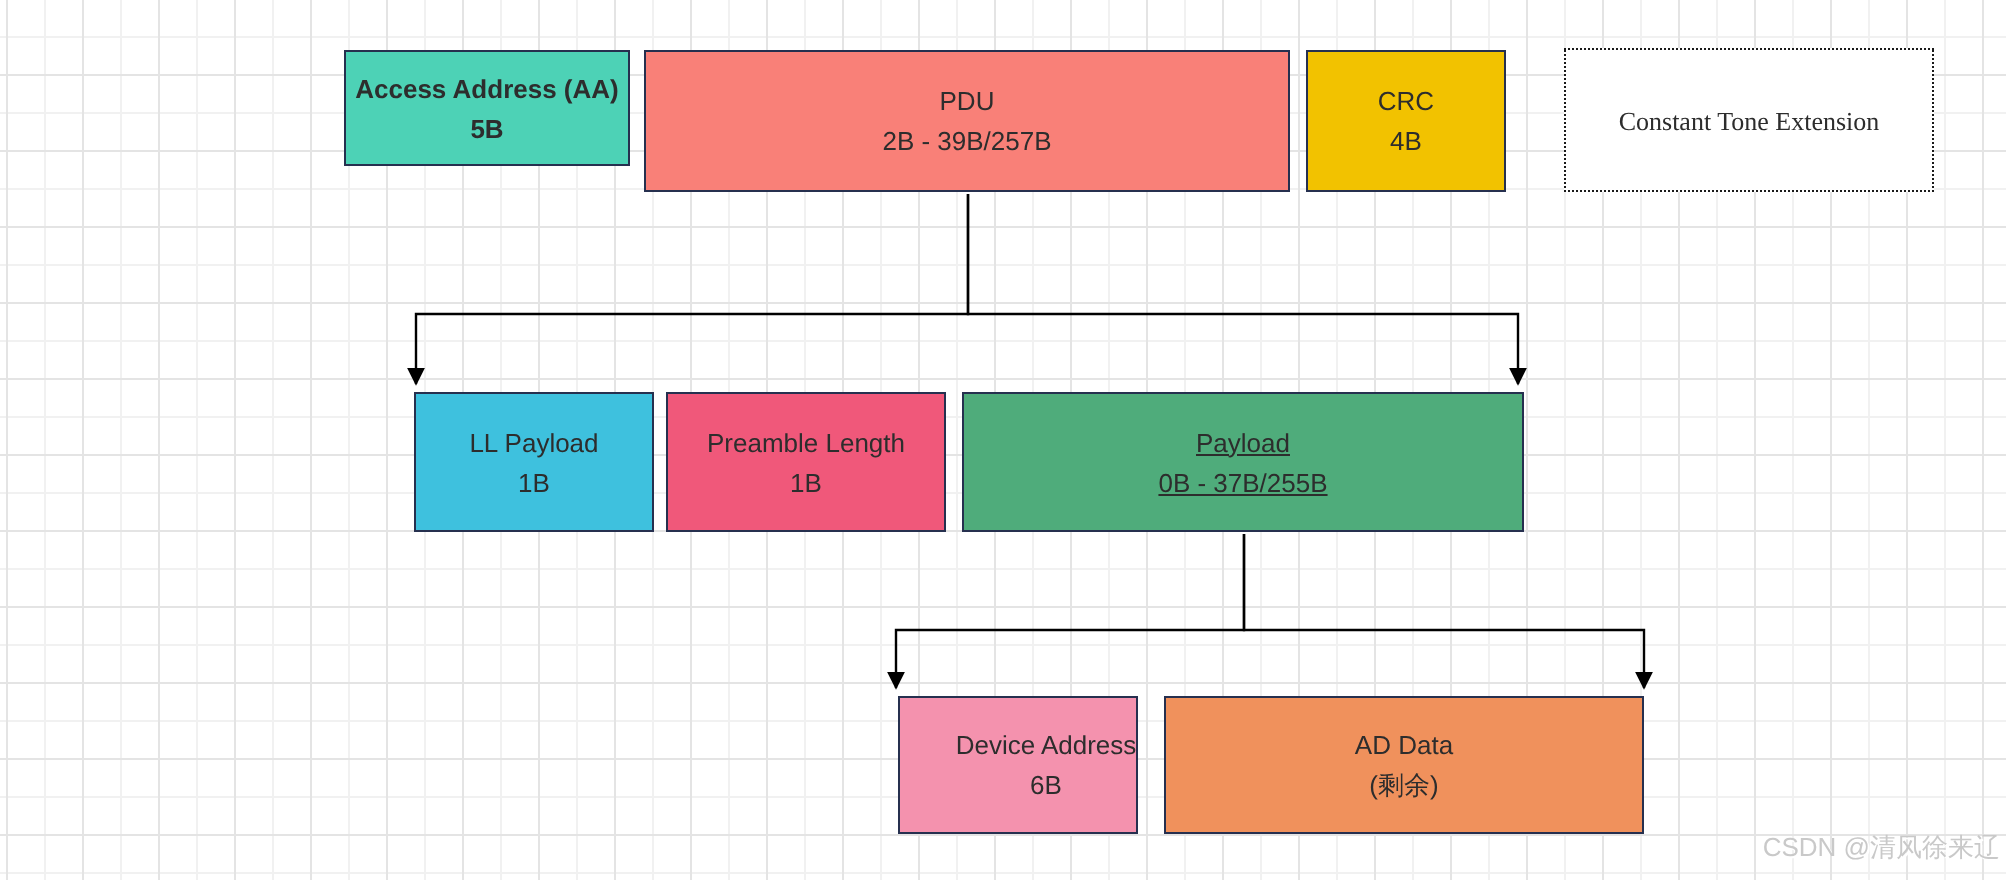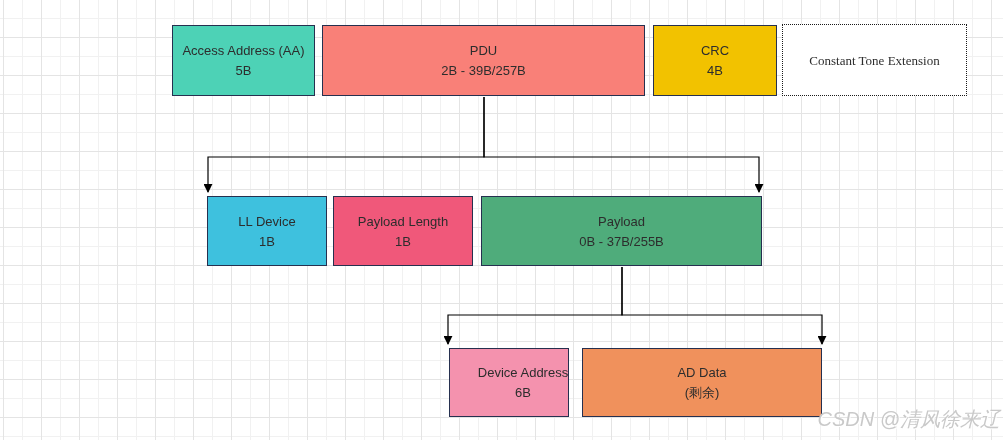--- a/index.html
+++ b/index.html
@@ -46,25 +46,24 @@
   .node.dashed {
     border: 1.5px dotted #1a1a1a;
     background: #ffffff;
     font-family: Liberation Serif, serif;
   }
 
   .watermark {
     position: absolute;
     right: 3px;
     bottom: 7px;
-    font-size: 20px;
+    font-size: 13px;
     color: #c9c9c9;
     text-shadow: 1px 1px 0 #ffffff;
     white-space: nowrap;
-    font-style: italic;
   }
 </style>
 </head>
 <body>
 
 <div class="canvas">
 
   <svg class="connectors" viewBox="0 0 1003 440" xmlns="http://www.w3.org/2000/svg">
     <defs>
       <marker id="arrow" viewBox="0 0 10 10" refX="9" refY="5" markerWidth="7.5" markerHeight="7.5" orient="auto-start-reverse">
@@ -75,50 +74,50 @@
     <polyline points="484,97 484,157 208,157 208,192" fill="none" stroke="#000" stroke-width="1.2" marker-end="url(#arrow)"></polyline>
 
     <polyline points="484,97 484,157 759,157 759,192" fill="none" stroke="#000" stroke-width="1.2" marker-end="url(#arrow)"></polyline>
 
     <polyline points="622,267 622,315 448,315 448,344" fill="none" stroke="#000" stroke-width="1.2" marker-end="url(#arrow)"></polyline>
 
     <polyline points="622,267 622,315 822,315 822,344" fill="none" stroke="#000" stroke-width="1.2" marker-end="url(#arrow)"></polyline>
   </svg>
 
 
-  <div class="node" style="left: 172px; top: 25px; width: 143px; height: 71px; background-color: rgb(77, 210, 182);">
+  <div class="node" style="left: 172px; top: 25px; width: 143px; height: 58px; background-color: rgb(77, 210, 182); font-weight: bold;">
     <div class="line">Access Address (AA)</div>
     <div class="line">5B</div>
   </div>
 
   <div class="node" style="left: 322px; top: 25px; width: 323px; height: 71px; background-color: rgb(249, 128, 120);">
     <div class="line">PDU</div>
     <div class="line">2B - 39B/257B</div>
   </div>
 
-  <div class="node" style="left: 653px; top: 25px; width: 124px; height: 71px; background-color: rgb(242, 194, 0);">
+  <div class="node" style="left: 653px; top: 25px; width: 100px; height: 71px; background-color: rgb(242, 194, 0);">
     <div class="line">CRC</div>
     <div class="line">4B</div>
   </div>
 
   <div class="node dashed" style="left: 782px; top: 24px; width: 185px; height: 72px; background-color: rgb(255, 255, 255);">
     <div class="line">Constant Tone Extension</div>
   </div>
 
   <div class="node" style="left: 207px; top: 196px; width: 120px; height: 70px; background-color: rgb(62, 193, 222);">
-    <div class="line">LL Device</div>
+    <div class="line">LL Payload</div>
     <div class="line">1B</div>
   </div>
 
   <div class="node" style="left: 333px; top: 196px; width: 140px; height: 70px; background-color: rgb(240, 88, 122);">
-    <div class="line">Payload Length</div>
+    <div class="line">Preamble Length</div>
     <div class="line">1B</div>
   </div>
 
-  <div class="node" style="left: 481px; top: 196px; width: 281px; height: 70px; background-color: rgb(79, 172, 123);">
+  <div class="node" style="left: 481px; top: 196px; width: 281px; height: 70px; background-color: rgb(79, 172, 123); text-decoration: underline;">
     <div class="line">Payload</div>
     <div class="line">0B - 37B/255B</div>
   </div>
 
   <div class="node" style="left: 449px; top: 348px; width: 120px; height: 69px; background-color: rgb(244, 146, 174); padding-left: 28px;">
     <div class="line">Device Address</div>
     <div class="line">6B</div>
   </div>
 
   <div class="node" style="left: 582px; top: 348px; width: 240px; height: 69px; background-color: rgb(240, 145, 92);">

